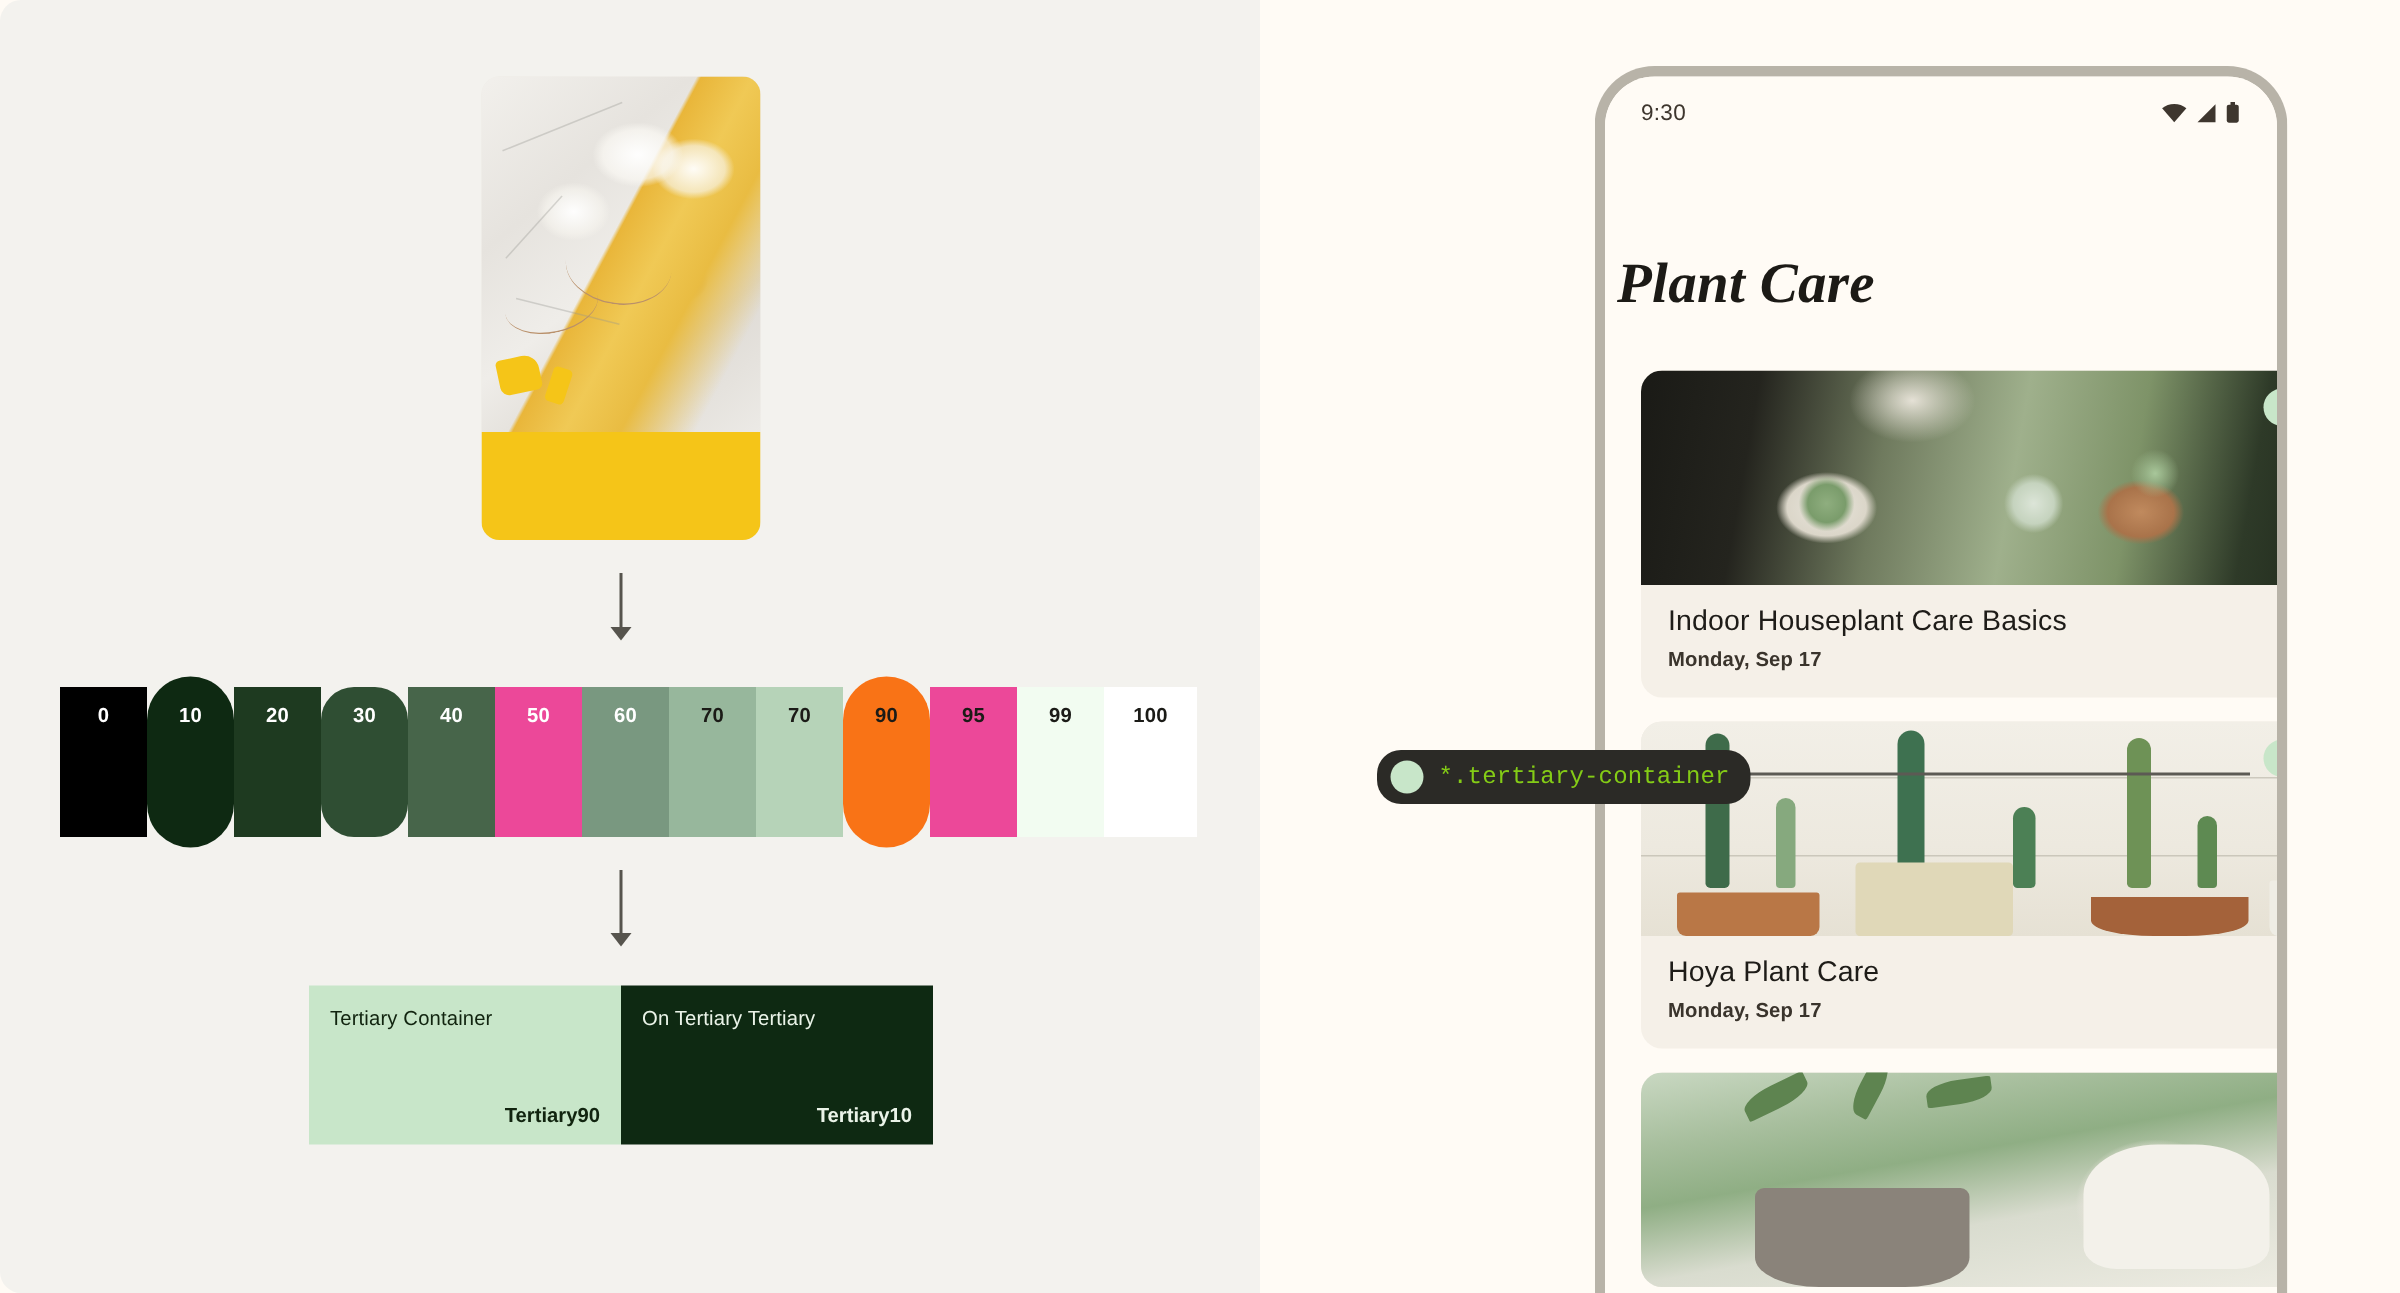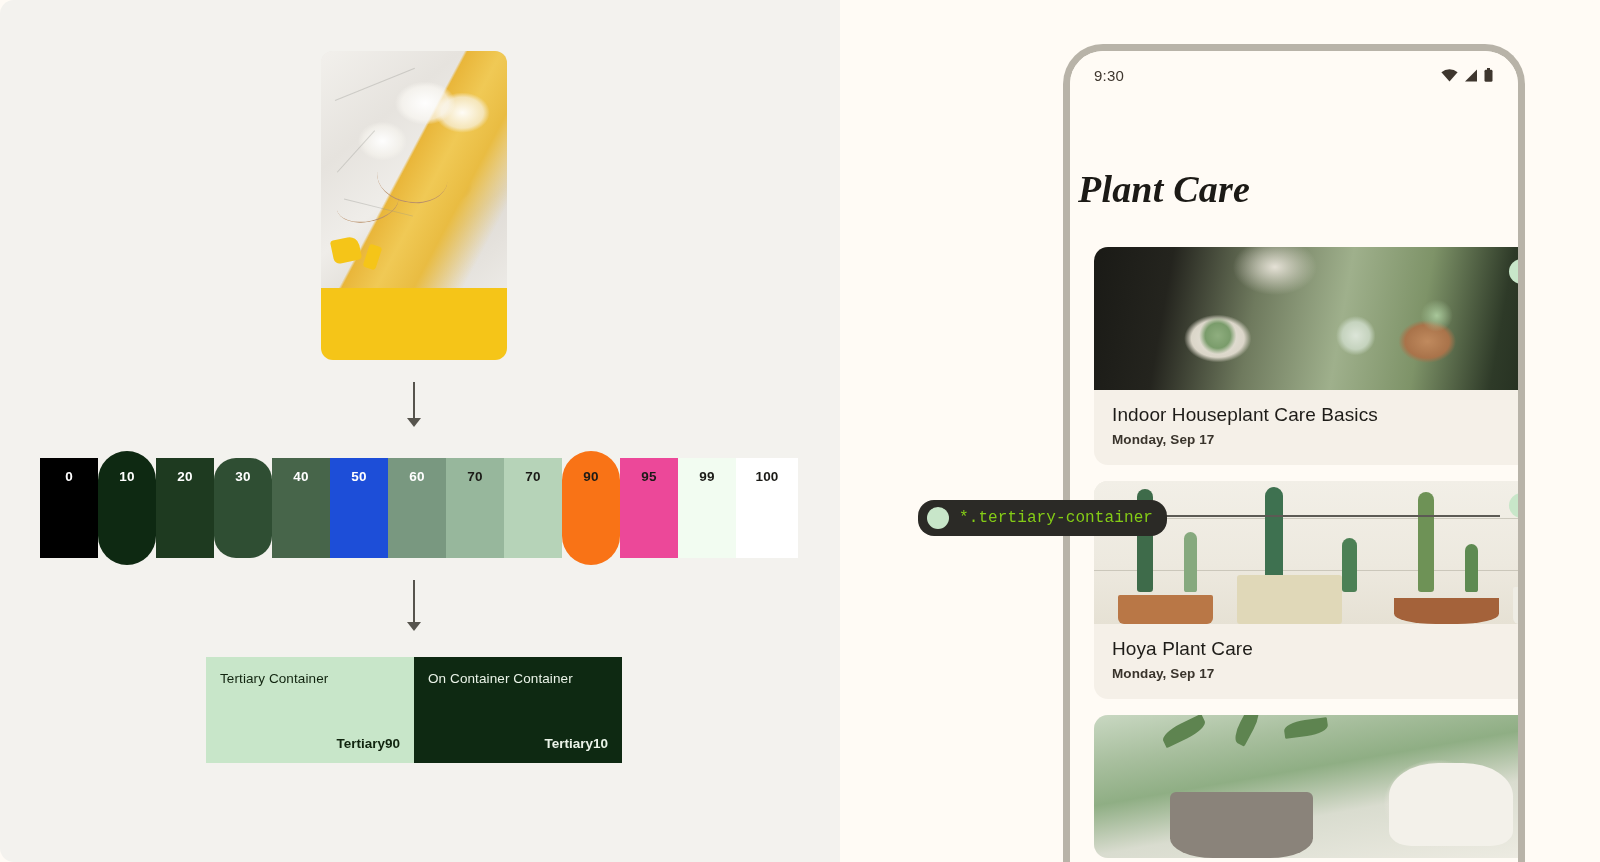--- a/index.html
+++ b/index.html
@@ -225,21 +225,21 @@
         </div>
         <div class="tone" style="background: rgb(30, 58, 32);">
           <span class="tone-label" style="color: rgb(255, 255, 255);">20</span>
         </div>
         <div class="tone" style="background: rgb(47, 78, 51); border-radius: 22px;">
           <span class="tone-label" style="color: rgb(255, 255, 255);">30</span>
         </div>
         <div class="tone" style="background: rgb(71, 101, 74);">
           <span class="tone-label" style="color: rgb(255, 255, 255);">40</span>
         </div>
-        <div class="tone" style="background: #1d4ed8;">
+        <div class="tone" style="background: #ec4899;">
           <span class="tone-label" style="color: rgb(255, 255, 255);">50</span>
         </div>
         <div class="tone" style="background: rgb(121, 152, 128);">
           <span class="tone-label" style="color: rgb(255, 255, 255);">60</span>
         </div>
         <div class="tone" style="background: rgb(151, 183, 156);">
           <span class="tone-label" style="color: rgb(27, 27, 23);">70</span>
         </div>
         <div class="tone" style="background: rgb(182, 211, 184);">
           <span class="tone-label" style="color: rgb(27, 27, 23);">70</span>
@@ -262,21 +262,21 @@
       <div class="shaft"></div>
       <div class="head"></div>
     </div>
 
     <div class="token-row">
         <div class="token-card" style="background: rgb(200, 230, 201); color: rgb(17, 36, 15);">
           <div class="tc-title">Tertiary Container</div>
           <div class="tc-ref">Tertiary90</div>
         </div>
         <div class="token-card" style="background: rgb(14, 41, 18); color: rgb(234, 243, 232);">
-          <div class="tc-title">On Container Container</div>
+          <div class="tc-title">On Tertiary Tertiary</div>
           <div class="tc-ref">Tertiary10</div>
         </div>
       </div>
   </div>
 
   <div class="right-panel"></div>
 
   <div class="phone">
     <div class="phone-screen">
 

